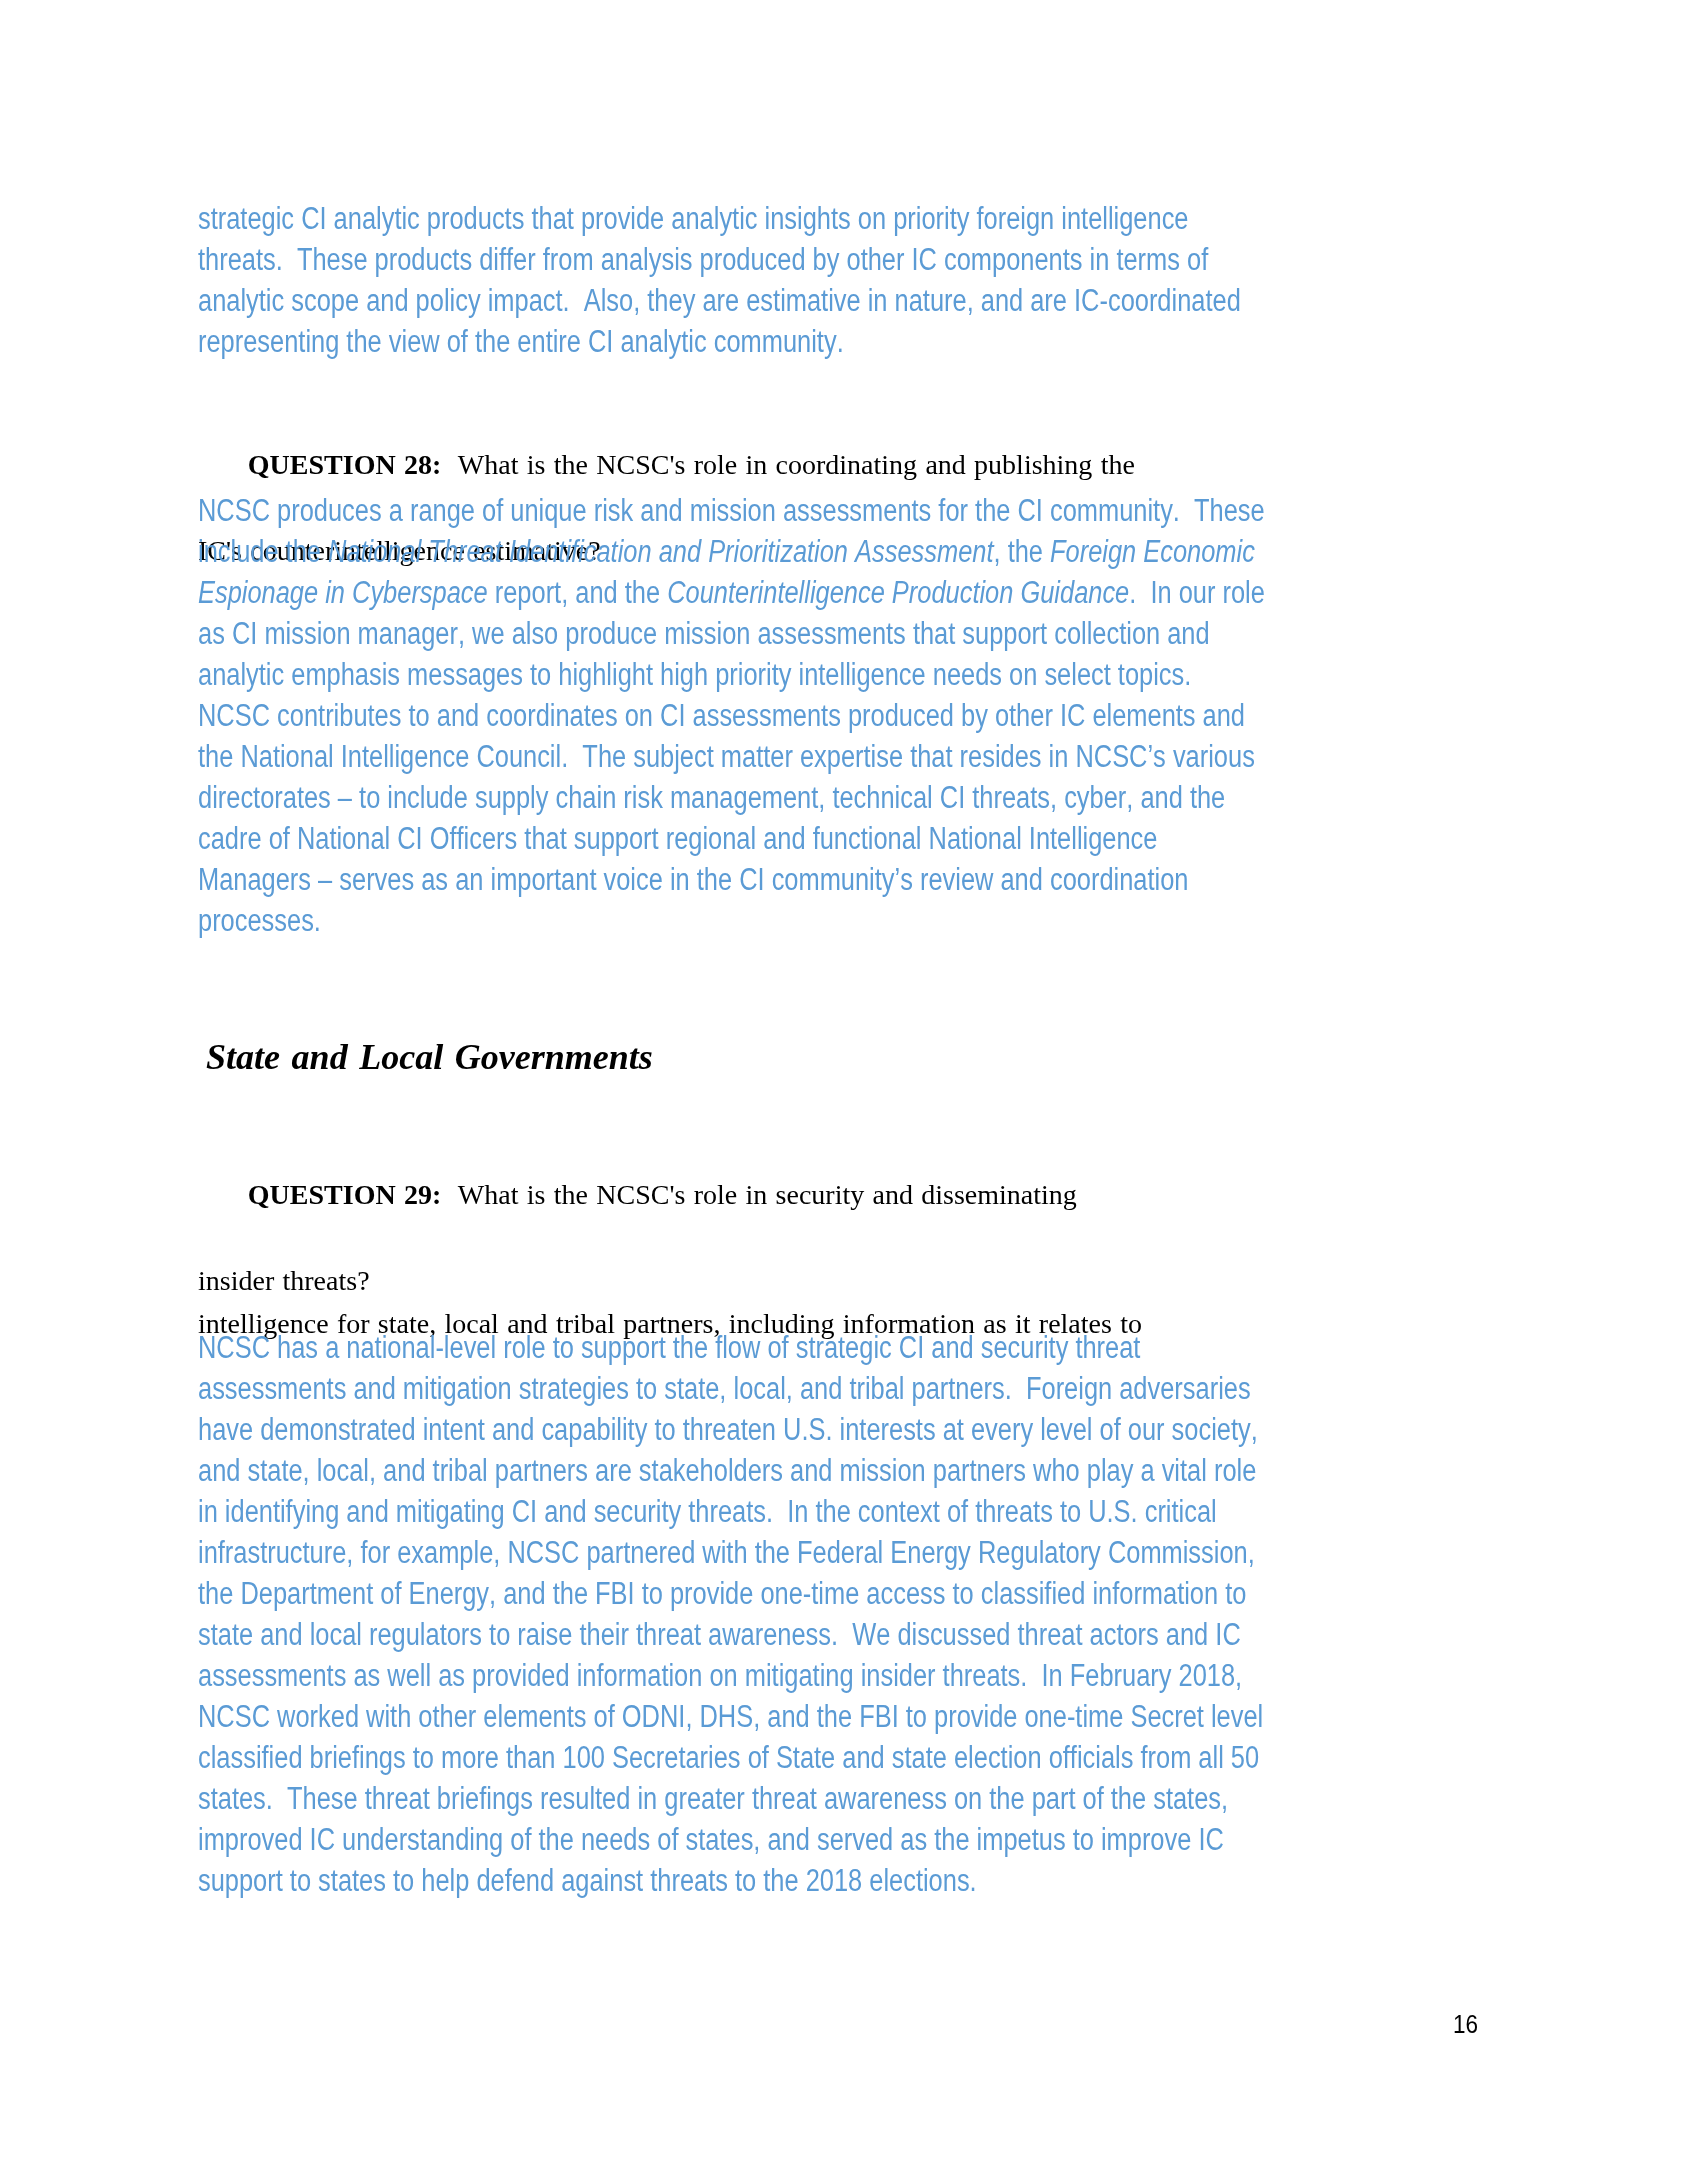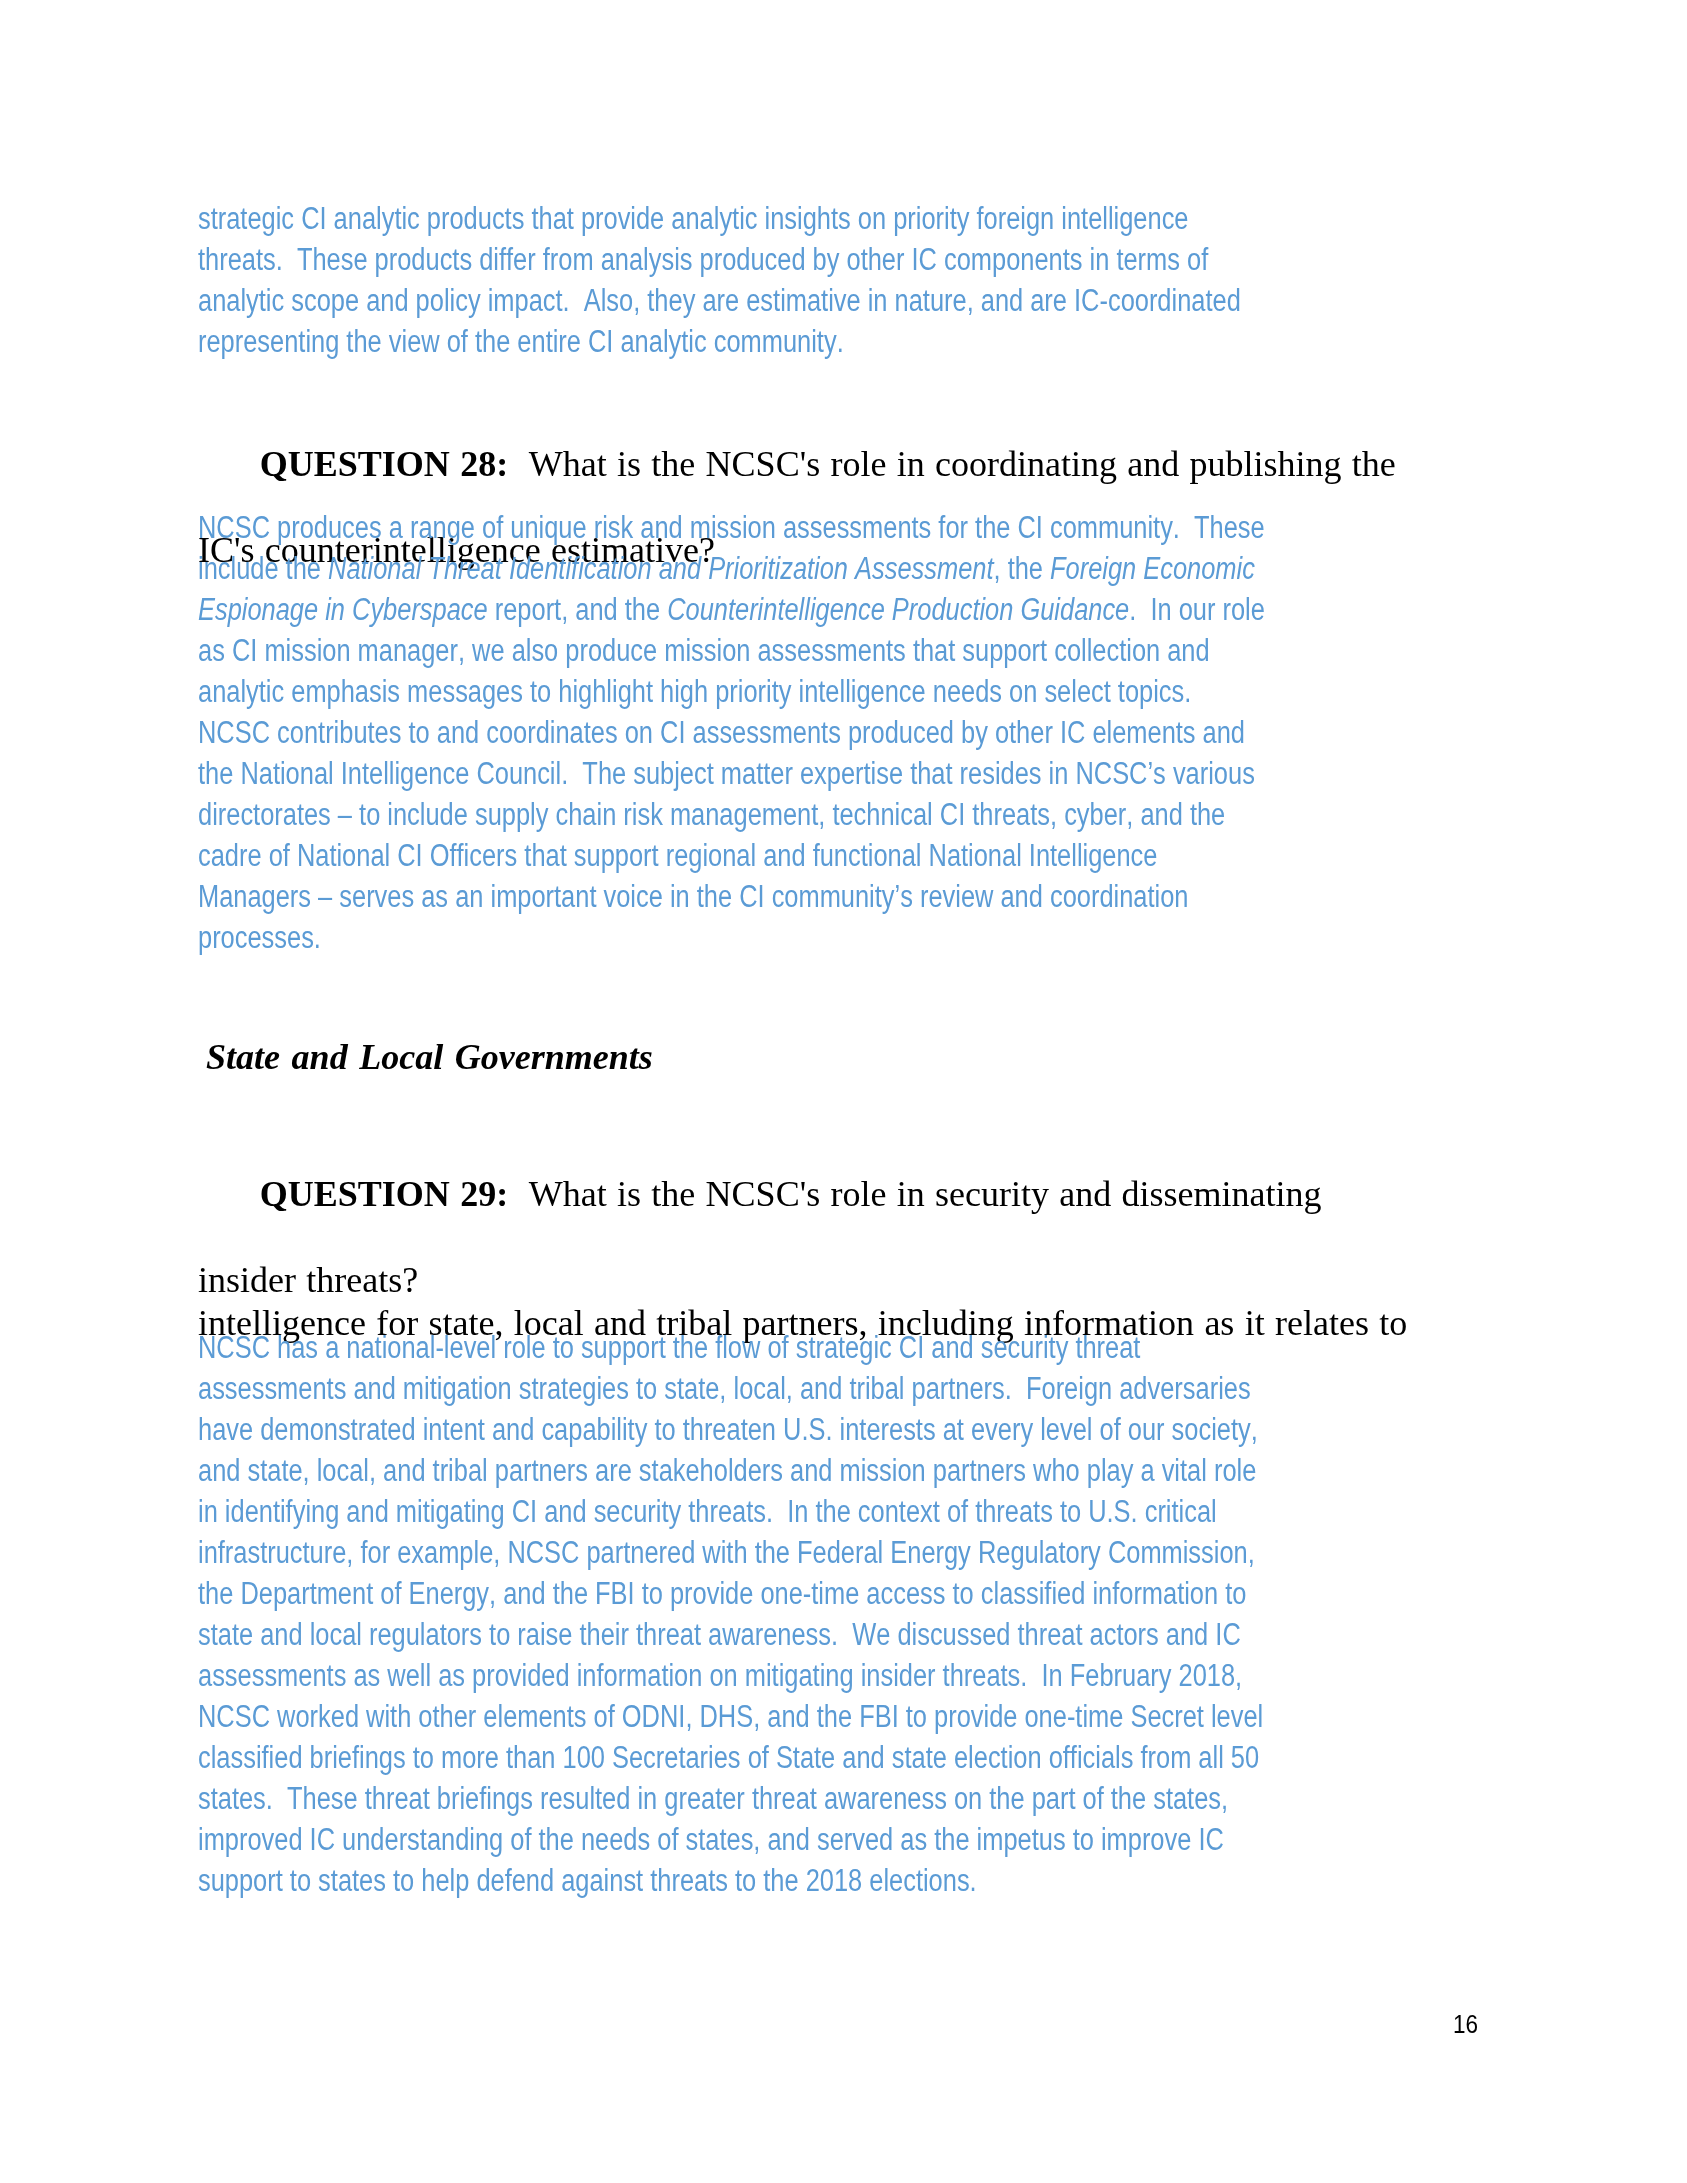--- a/index.html
+++ b/index.html
@@ -29,21 +29,21 @@
     white-space: pre;
     transform: scaleX(0.82);
     transform-origin: 0 50%;
   }
   
   .serif-block {
     position: absolute;
     left: 198px;
     color: var(--heading-black, #000000);
     font-family: "Liberation Serif", serif;
-    font-size: 36px;
+    font-size: 28px;
     line-height: 43px;
     word-spacing: 1.3px;
   }
   .serif-block .line {
     white-space: pre;
   }
   .qlabel {
     font-weight: bold;
   }
   .section-heading {
@@ -85,21 +85,21 @@
 
   <div class="serif-block" style="top: 400px;">
     <div class="line">
       <span class="qlabel">QUESTION 28:</span><span>  What is the NCSC's role in coordinating and publishing the</span>
     </div>
     <div>
         <div class="line">IC's counterintelligence estimative?</div>
       </div>
   </div>
 
-  <div class="blue-para" style="top: 507px;">
+  <div class="blue-para" style="top: 490px;">
       <div class="line">NCSC produces a range of unique risk and mission assessments for the CI community.  These</div>
       <div class="line">include the <i>National Threat Identification and Prioritization Assessment</i>, the <i>Foreign Economic</i></div>
       <div class="line"><i>Espionage in Cyberspace</i> report, and the <i>Counterintelligence Production Guidance</i>.  In our role</div>
       <div class="line">as CI mission manager, we also produce mission assessments that support collection and</div>
       <div class="line">analytic emphasis messages to highlight high priority intelligence needs on select topics.</div>
       <div class="line">NCSC contributes to and coordinates on CI assessments produced by other IC elements and</div>
       <div class="line">the National Intelligence Council.  The subject matter expertise that resides in NCSC’s various</div>
       <div class="line">directorates – to include supply chain risk management, technical CI threats, cyber, and the</div>
       <div class="line">cadre of National CI Officers that support regional and functional National Intelligence</div>
       <div class="line">Managers – serves as an important voice in the CI community’s review and coordination</div>

